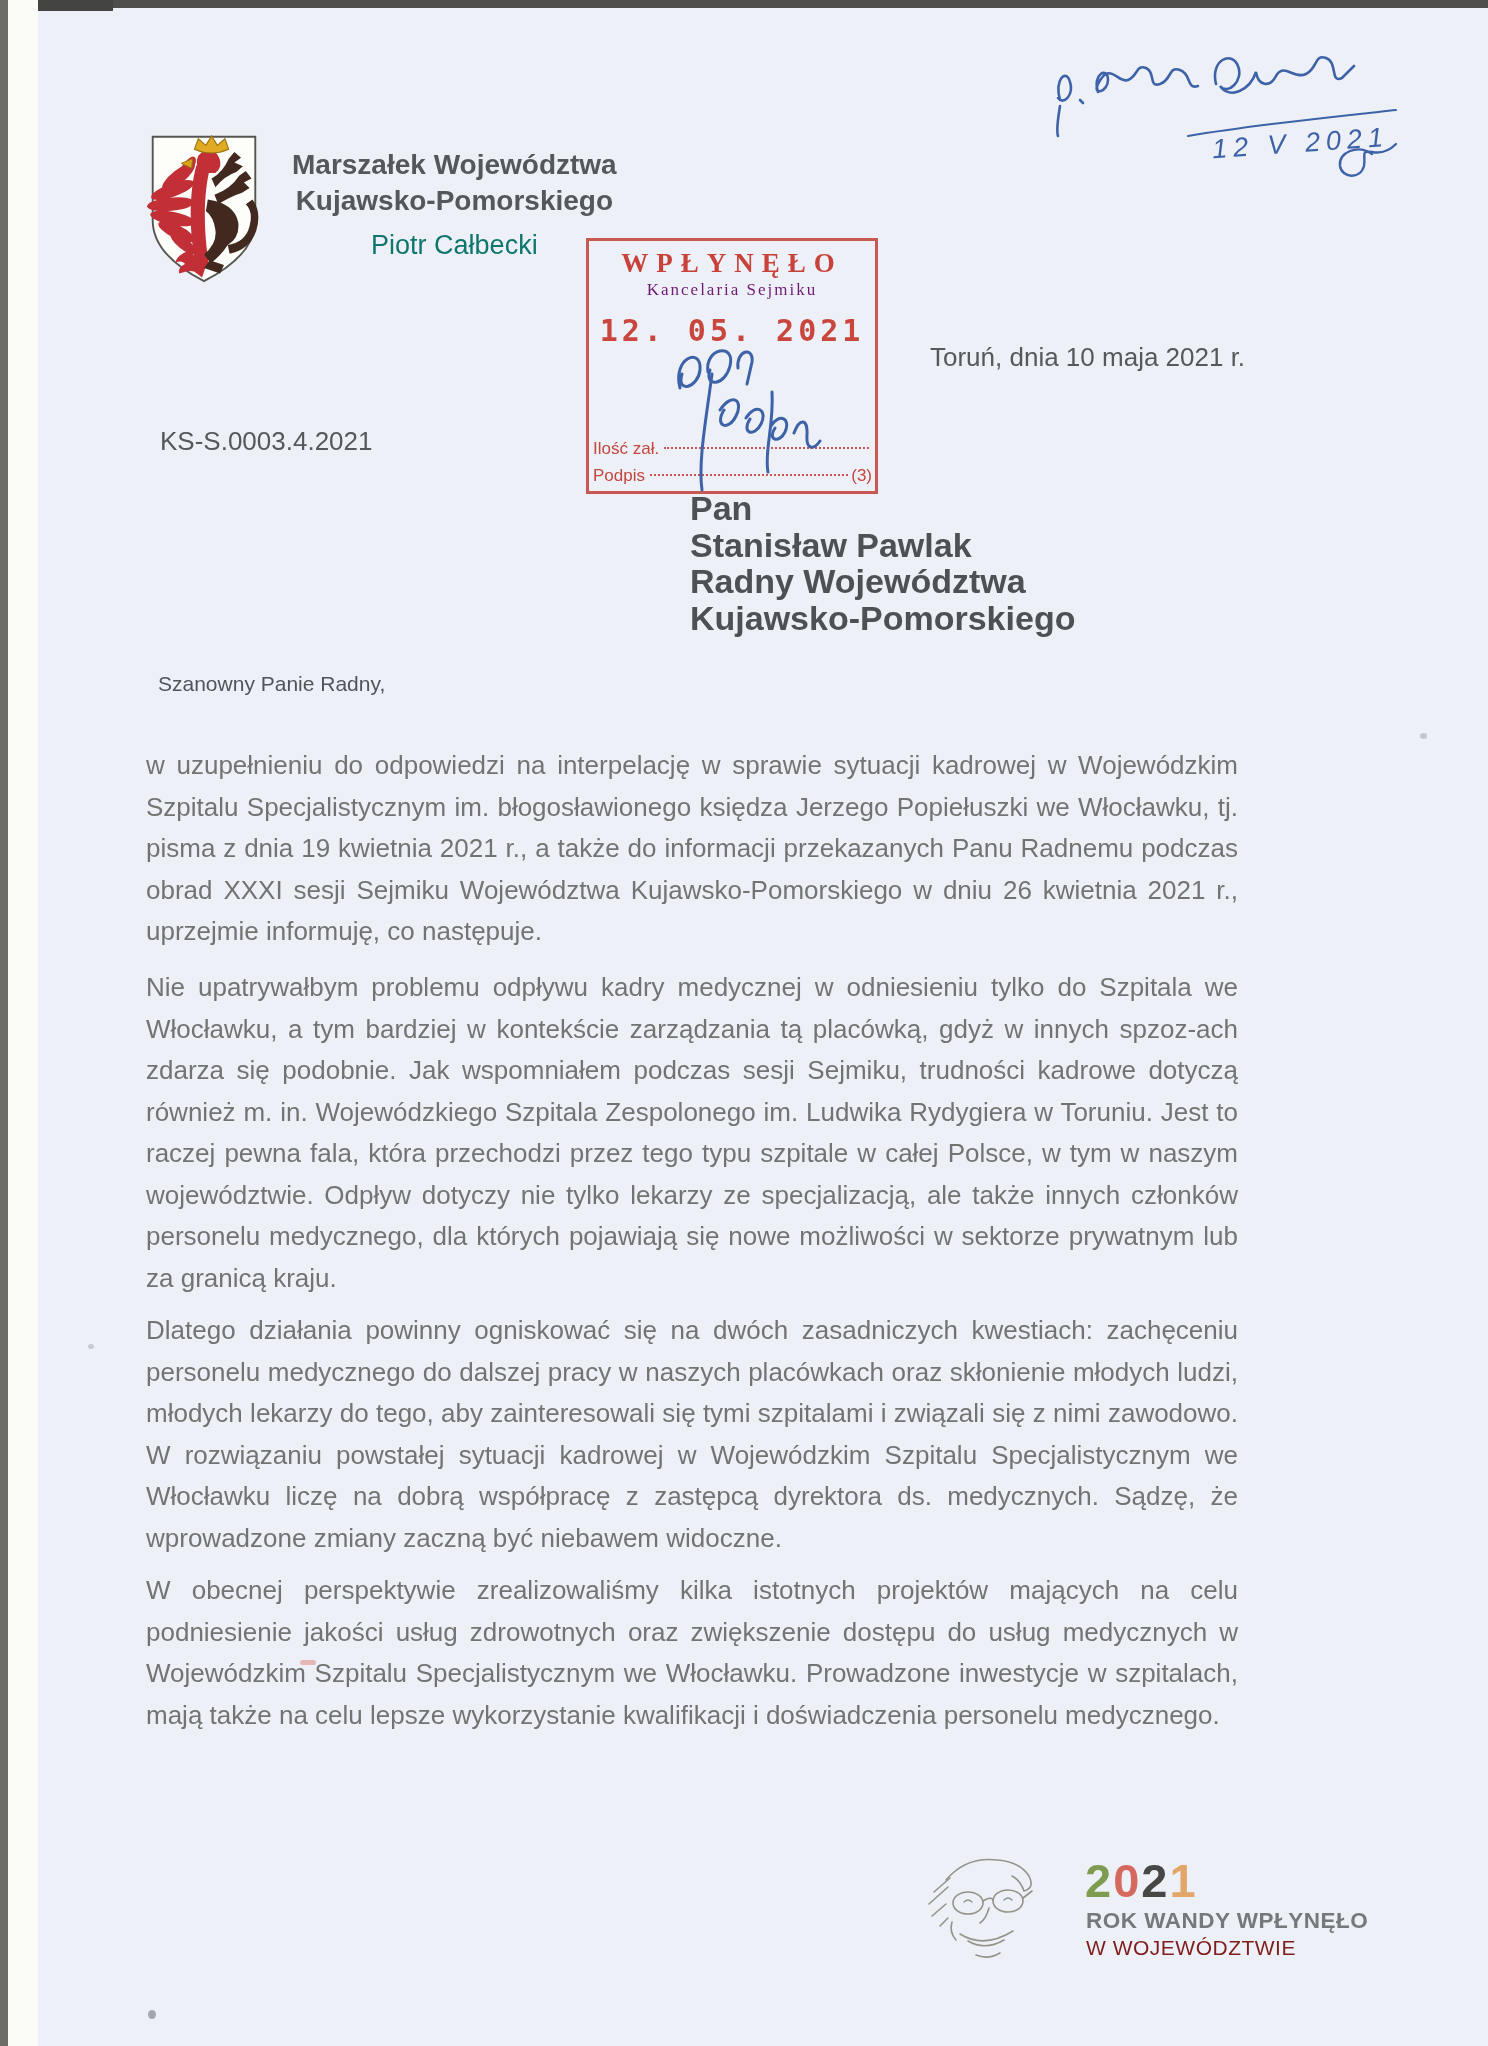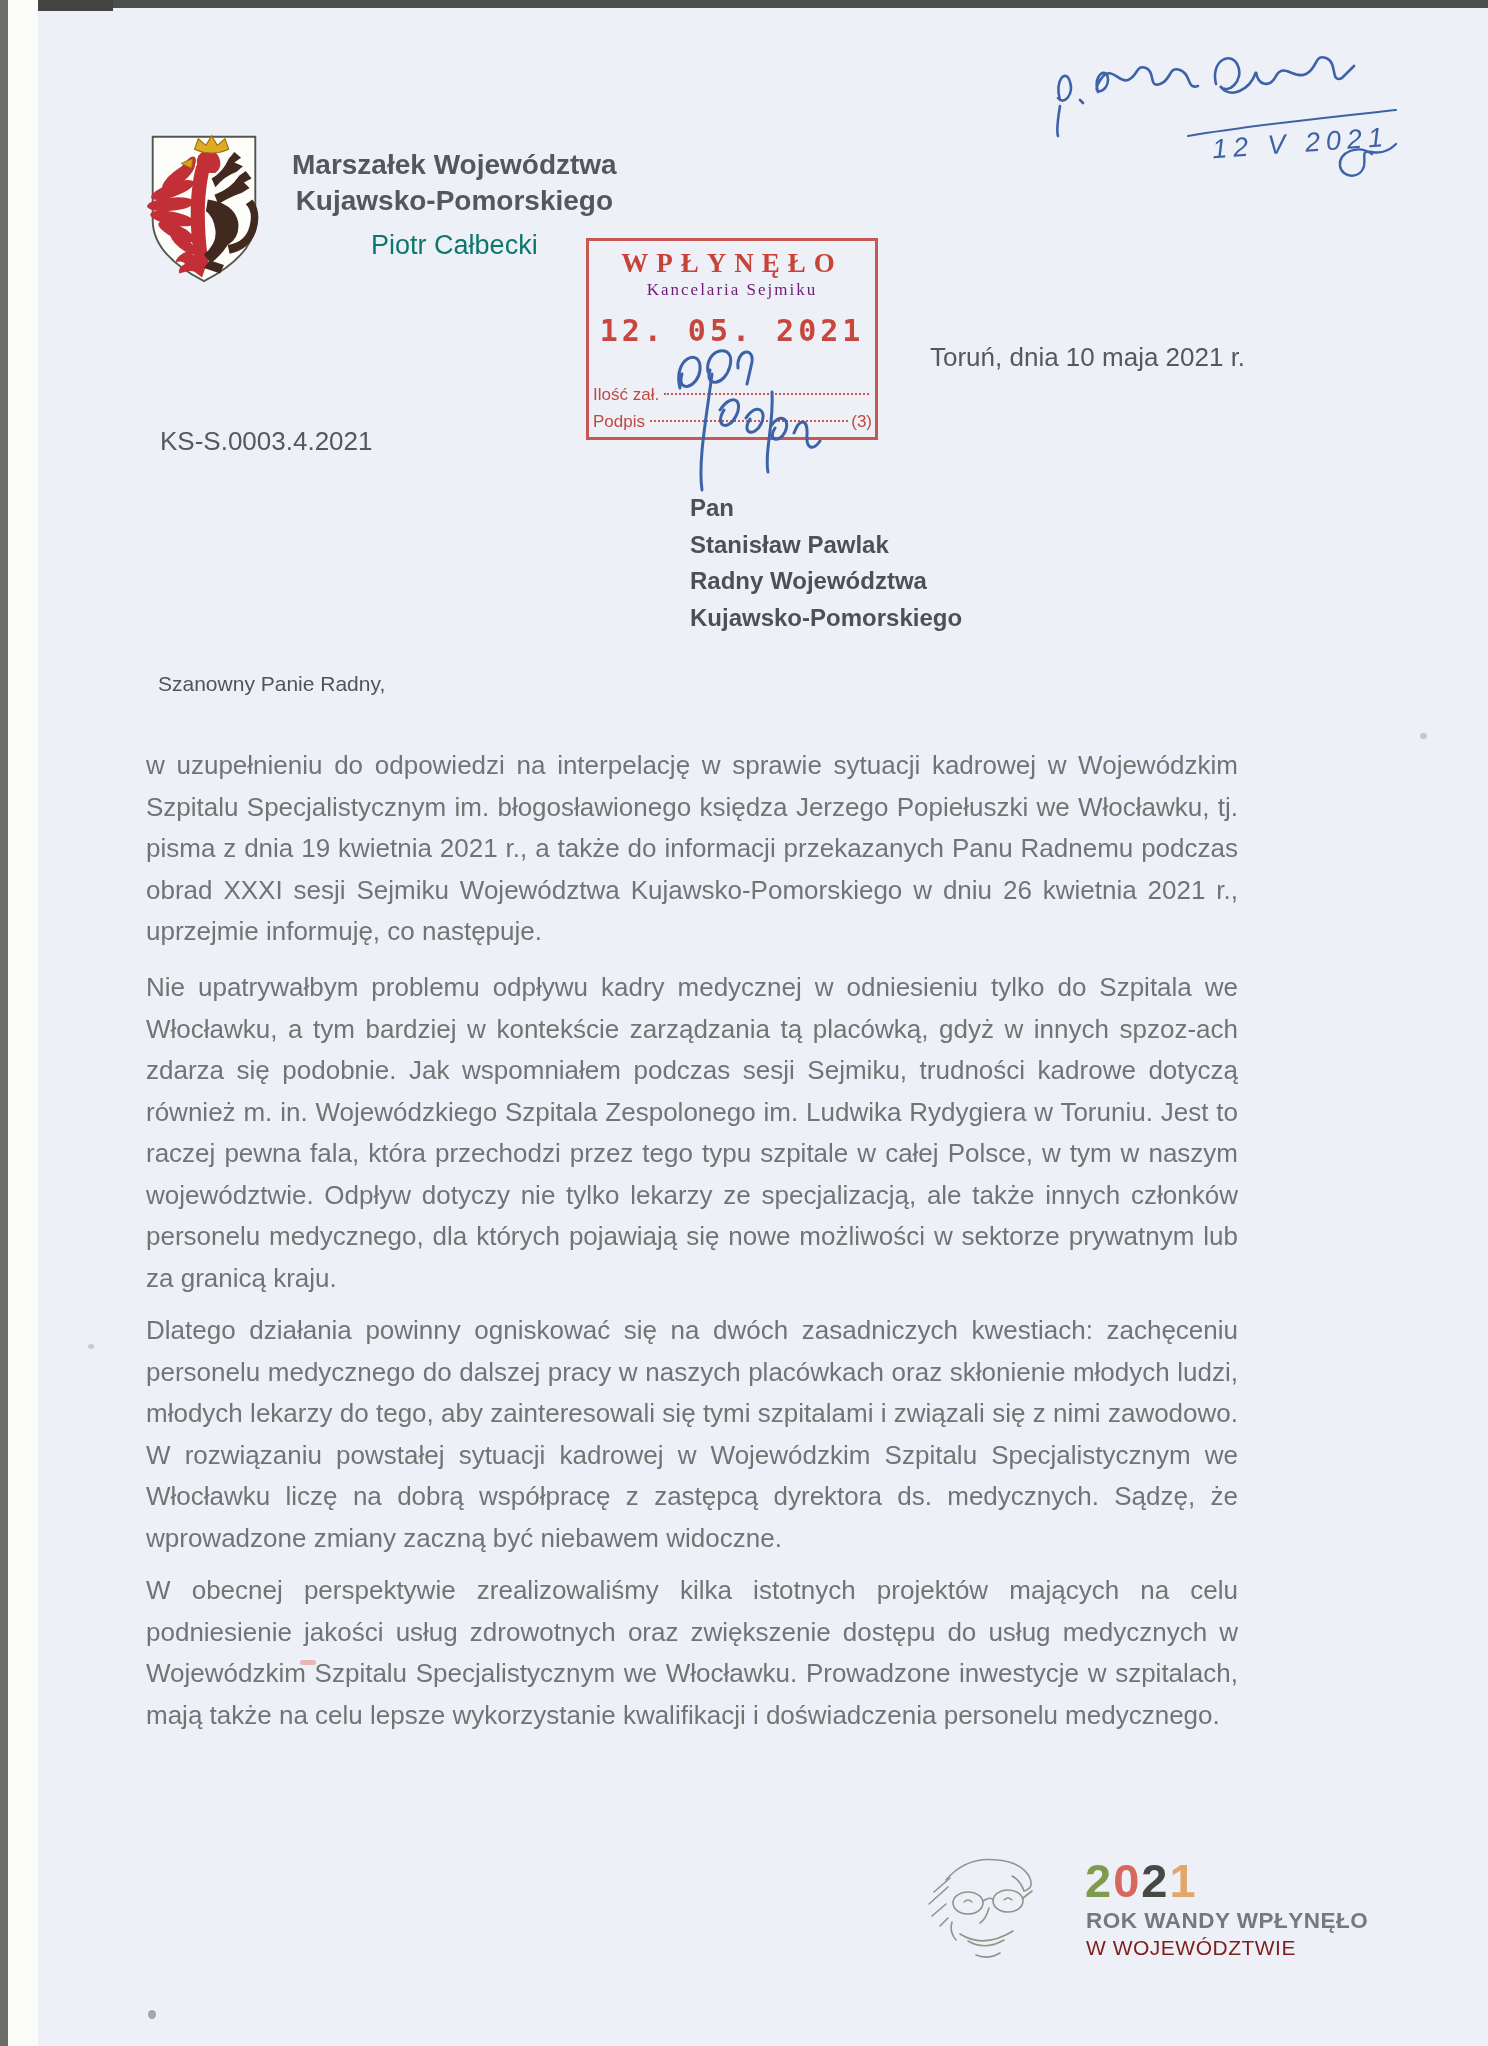--- a/index.html
+++ b/index.html
@@ -12,37 +12,37 @@
   .edge-left-white{position:absolute;left:8px;top:0;width:30px;height:2046px;background:#fbfbf7;}
   .speck{position:absolute;border-radius:50%;}
 
   
   .crest{position:absolute;left:147px;top:130px;}
   .sender{position:absolute;left:292px;top:147px;text-align:center;}
   .sender-bold{font-size:28px;font-weight:bold;color:#54575b;line-height:36px;}
   .sender-name{font-size:27px;color:#0f766e;line-height:36px;margin-top:8px;}
 
   
-  .stamp{position:absolute;left:586px;top:238px;width:292px;height:202px;
+  .stamp{position:absolute;left:586px;top:238px;width:292px;height:256px;
          border:3px solid rgba(192,62,53,.85);color:#c4473f;box-sizing:border-box;}
   .stamp-title{text-align:center;margin-top:7px;font-family:"Liberation Serif",serif;
                font-weight:bold;font-size:27px;letter-spacing:8px;color:#c8423a;}
   .stamp-office{text-align:center;font-family:"Liberation Serif",serif;font-size:17px;
                 letter-spacing:2px;margin-top:1px;color:#701a75;}
   .stamp-date{text-align:center;font-family:"DejaVu Sans Mono",monospace;font-weight:bold;
               font-size:30px;letter-spacing:4px;margin-top:13px;color:#c8463d;}
   .stamp-row{position:absolute;left:4px;right:3px;display:flex;align-items:center;font-size:17px;color:#c4473f;}
   .row-ilosc{bottom:32px;}
   .row-podpis{bottom:5px;}
   .leader{flex:1;border-bottom:2px dotted rgba(196,71,63,.9);margin:0 3px 4px 5px;height:2px;}
 
   .place-date{position:absolute;left:930px;top:342px;font-size:26px;color:#55585c;}
   .refnum{position:absolute;left:160px;top:426px;font-size:26px;color:#55585c;}
 
-  .recipient{position:absolute;left:690px;top:490px;font-size:24px;font-weight:bold;
+  .recipient{position:absolute;left:690px;top:490px;font-size:34px;font-weight:bold;
              color:#4d5054;line-height:36.5px;}
 
   .salutation{position:absolute;left:158px;top:672px;font-size:21px;color:#50545a;}
 
   .para{position:absolute;left:146px;width:1092px;margin:0;font-size:26px;line-height:41.5px;
         text-align:justify;color:#737373;}
   .p1{top:745px;} .p2{top:967px;} .p3{top:1310px;} .p4{top:1570px;}
 
   
   .hw-note-svg{position:absolute;left:1040px;top:38px;}

